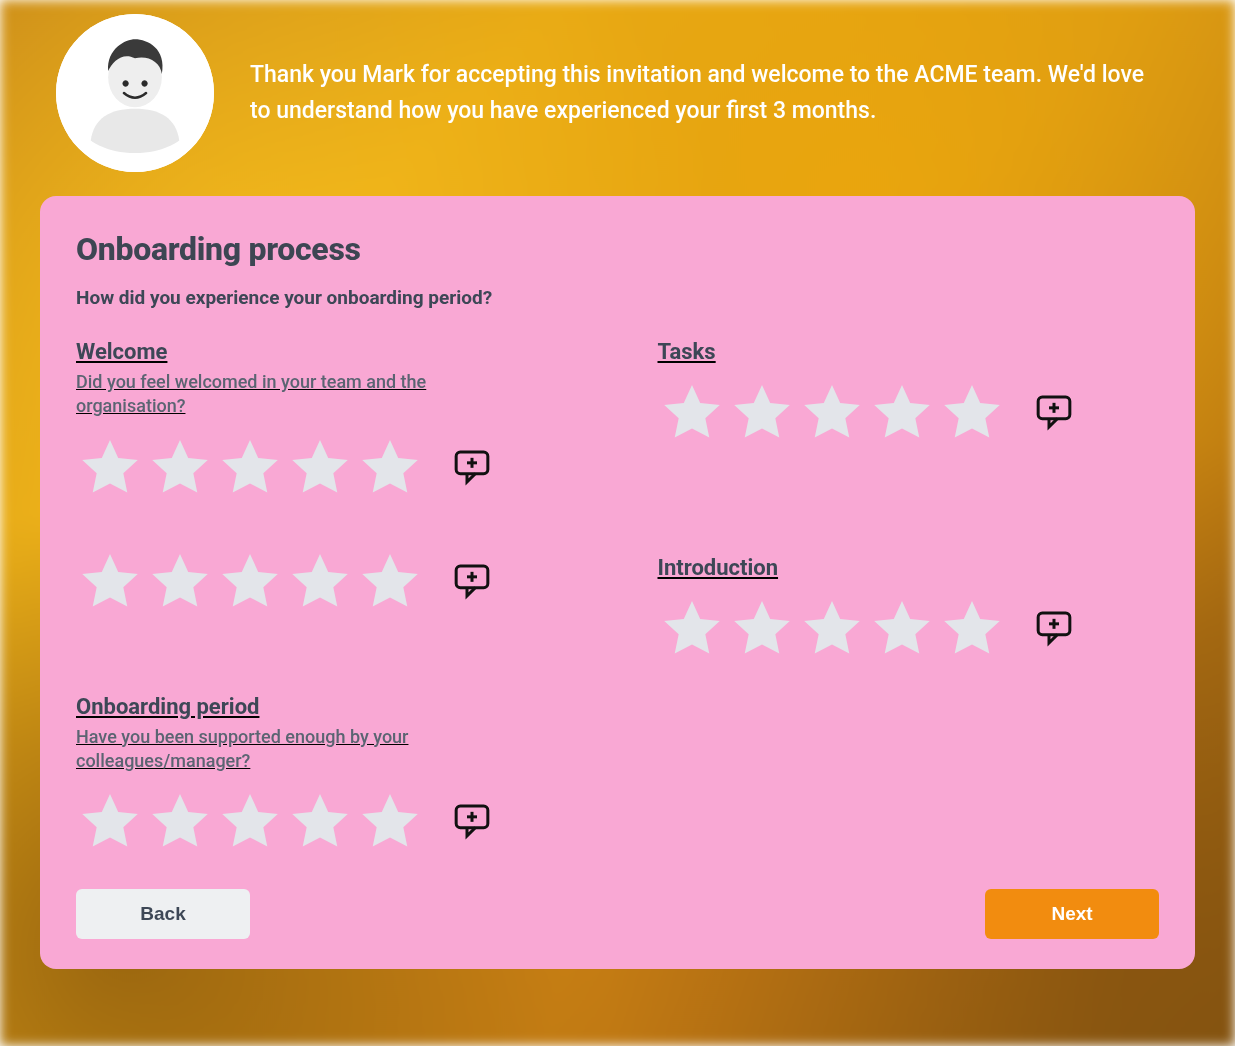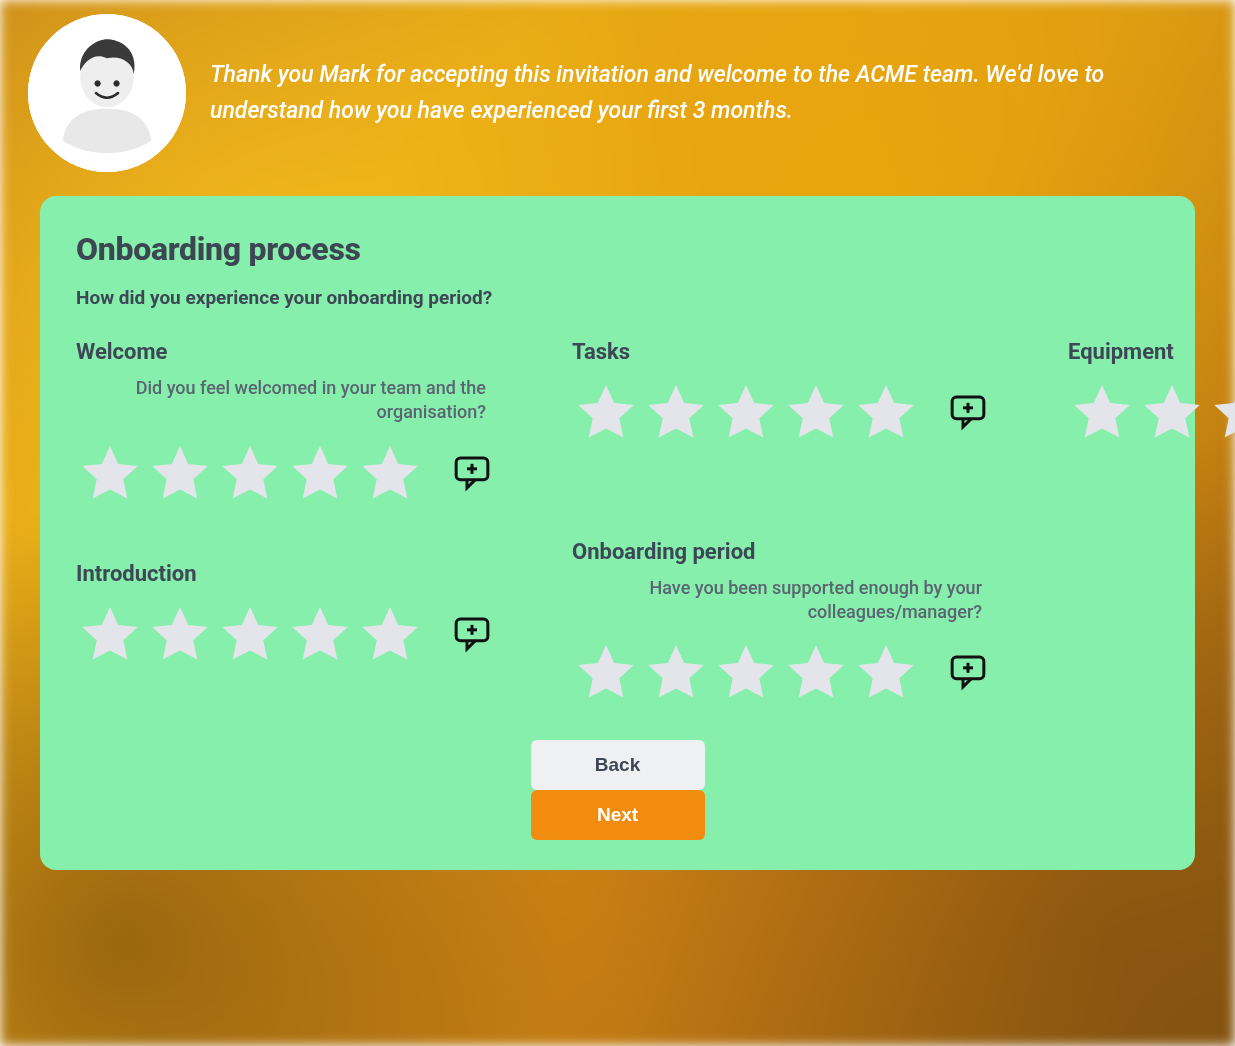--- a/index.html
+++ b/index.html
@@ -24,23 +24,22 @@
   content:"";
   position:absolute; inset:0;
   background:
     radial-gradient(circle at 10% 90%, rgba(90,50,10,0.5), transparent 30%),
     radial-gradient(circle at 90% 90%, rgba(120,70,15,0.5), transparent 35%);
 }
 .header {
   position: relative;
   display: flex;
   align-items: center;
-  padding: 14px 40px 0 28px;
-  gap: 24px;
-  font-style: italic;
+  padding: 14px 40px 0 56px;
+  gap: 36px;
 }
 .avatar {
   width: 158px;
   height: 158px;
   border-radius: 50%;
   background: #fff;
   flex: 0 0 auto;
   position: relative;
   overflow: hidden;
 }
@@ -48,56 +47,56 @@
 .greeting {
   color: #fff;
   font-size: 23px;
   line-height: 1.55;
   font-weight: 500;
   max-width: 920px;
 }
 .card {
   position: relative;
   margin: 24px 40px 0 40px;
-  background: #86efac;
+  background: #f9a8d4;
   border-radius: 16px;
   padding: 34px 36px 30px 36px;
 }
 .title {
   font-size: 32px;
   font-weight: 800;
   color: #3d4653;
   letter-spacing: -0.3px;
 }
 .subtitle {
   margin-top: 18px;
   font-size: 19px;
   font-weight: 700;
   color: #3d4756;
 }
 .grid {
   margin-top: 30px;
   display: grid;
-  grid-template-columns: 1fr 1fr 1fr;
+  grid-template-columns: 1fr 1fr;
   column-gap: 80px;
   row-gap: 32px;
+  text-decoration: underline;
 }
 .q-title {
   font-size: 22px;
   font-weight: 700;
   color: #3d4756;
 }
 .q-desc {
-  margin-top: 12px;
+  margin-top: 6px;
   font-size: 18px;
   font-weight: 500;
   color: #5b6472;
   line-height: 1.35;
   max-width: 410px;
-  text-align: right;
 }
 .rating-row {
   margin-top: 14px;
   display: flex;
   align-items: center;
   gap: 28px;
 }
 .stars {
   display: flex;
   gap: 2px;
@@ -113,21 +112,20 @@
   width: 40px;
   height: 40px;
   cursor: pointer;
 }
 .comment-btn svg { width:100%; height:100%; display:block; }
 .footer {
   margin-top: 34px;
   display: flex;
   justify-content: space-between;
   align-items: center;
-  flex-direction: column;
 }
 .btn {
   border: none;
   border-radius: 6px;
   font-size: 19px;
   font-weight: 700;
   padding: 14px 0;
   cursor: pointer;
   width: 174px;
   text-align: center;
@@ -243,21 +241,20 @@
               <rect x="2.5" y="3" width="19" height="13" rx="2.5"></rect>
               <path d="M9 16 L9 21 L14 16"></path>
               <line x1="12" y1="6.5" x2="12" y2="12.5"></line>
               <line x1="9" y1="9.5" x2="15" y2="9.5"></line>
             </svg>
         </span>
       </div>
     </div>
 
     <div class="question">
-      <div class="q-title">Equipment</div>
       <div class="rating-row">
         <div class="stars">
           <span class="star">
               <svg viewBox="0 0 24 24">
                 <path class="star-path" d="M12 2.5l2.9 6.3 6.9.7-5.1 4.7 1.4 6.8L12 17.8 5.9 21l1.4-6.8L2.2 9.5l6.9-.7L12 2.5z"></path>
               </svg>
             </span>
           <span class="star">
               <svg viewBox="0 0 24 24">
                 <path class="star-path" d="M12 2.5l2.9 6.3 6.9.7-5.1 4.7 1.4 6.8L12 17.8 5.9 21l1.4-6.8L2.2 9.5l6.9-.7L12 2.5z"></path>

